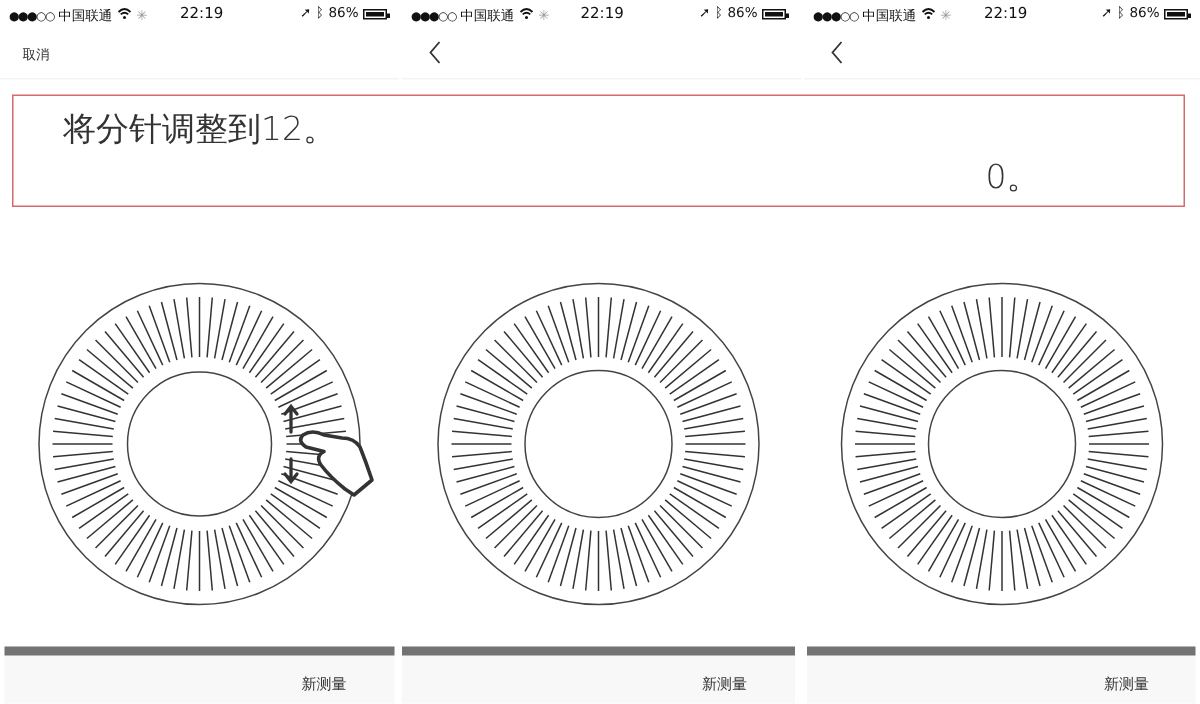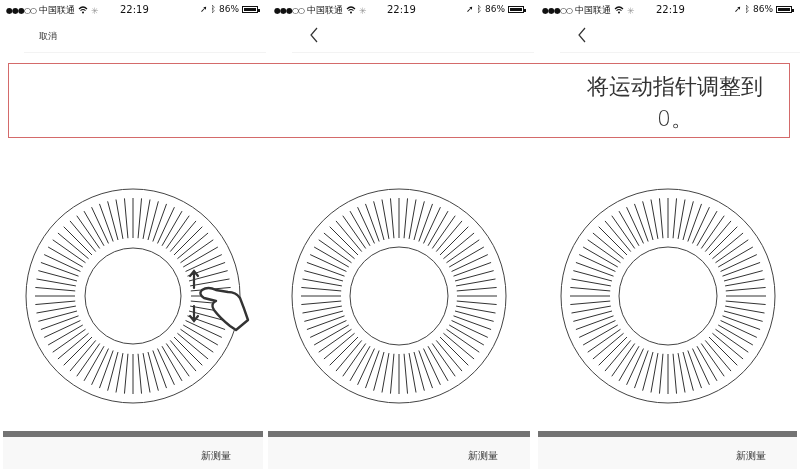--- a/index.html
+++ b/index.html
@@ -7,21 +7,21 @@
          font-family: "DejaVu Sans", "Liberation Sans", sans-serif; color:#222; }
   .panel { position:absolute; top:0; height:469px; background:#fff; }
   .statusbar { position:absolute; top:0; left:0; right:0; height:20px; font-size:9px; color:#111; }
   .sb-left { position:absolute; left:6px; top:4px; display:flex; align-items:center; gap:3px; white-space:nowrap; }
   .sb-time { position:absolute; top:4px; font-weight:normal; font-size:10px; }
   .sb-right { position:absolute; top:4px; display:flex; align-items:center; gap:3px; white-space:nowrap; }
   .dots { letter-spacing:-1px; font-size:8px; }
   .battery { display:inline-block; width:16px; height:7px; border:1px solid #111; position:relative; box-sizing:border-box; }
   .battery::before { content:""; position:absolute; left:1px; top:1px; bottom:1px; width:12px; background:#111; }
   .battery::after { content:""; position:absolute; right:-3px; top:2px; width:2px; height:3px; background:#111; }
-  .navbar { position:absolute; top:22px; left:0; right:0; height:30px; border-bottom:1px solid #f3f3f3;margin-left:24px; }
+  .navbar { position:absolute; top:22px; left:0; right:0; height:30px; border-bottom:1px solid #f3f3f3; }
   .cancel { position:absolute; left:15px; top:8px; font-size:9px; color:#333; cursor:pointer; }
   .back { position:absolute; left:17px; top:4px; cursor:pointer; }
   .title { position:absolute; left:0; right:0; text-align:center; font-size:22px; color:#333; font-weight:300; line-height:30px; }
   .dial { position:absolute; }
   .footer { position:absolute; top:431px; height:38px; background:#f8f8f8; border-top:6px solid #737373; }
   .footer-btn { position:absolute; top:12px; font-size:10px; color:#333; cursor:pointer; }
   .redbox { position:absolute; left:8px; top:63px; width:782px; height:75px; border:1.5px solid #d46a6a; box-sizing:border-box; pointer-events:none; }
 </style>
 </head>
 <body>
@@ -44,20 +44,21 @@
     <div class="sb-right" style="right:8px;">
       <span>➚</span>
       <span>ᛒ</span>
       <span>86%</span>
       <span class="battery"></span>
     </div>
   </div>
   <div class="navbar">
     <span class="cancel">取消</span>
   </div>
+  <div class="title" style="top:72px;">将分针调整到12。</div>
   <svg class="dial" style="left:24px;top:187px;" width="218" height="218" viewBox="-109 -109 218 218">
     <g class="ticks" stroke="#333" stroke-width="1">
         <line x1="58.00" y1="0.00" x2="98.00" y2="0.00"></line>
         <line x1="57.78" y1="5.06" x2="97.63" y2="8.54"></line>
         <line x1="57.12" y1="10.07" x2="96.51" y2="17.02"></line>
         <line x1="56.02" y1="15.01" x2="94.66" y2="25.36"></line>
         <line x1="54.50" y1="19.84" x2="92.09" y2="33.52"></line>
         <line x1="52.57" y1="24.51" x2="88.82" y2="41.42"></line>
         <line x1="50.23" y1="29.00" x2="84.87" y2="49.00"></line>
         <line x1="47.51" y1="33.27" x2="80.28" y2="56.21"></line>
@@ -273,21 +274,20 @@
       <span class="battery"></span>
     </div>
   </div>
   <div class="navbar">
     <span class="back">
       <svg width="10" height="18" viewBox="0 0 10 18">
           <path d="M8 2 L2 9 L8 16" stroke="#333" stroke-width="1.2" fill="none"></path>
         </svg>
     </span>
   </div>
-  <div class="title" style="top:72px;left:14px;">将运动指针调整到</div>
   <div class="title" style="top:104px;left:14px;">0。</div>
   <svg class="dial" style="left:23px;top:187px;" width="218" height="218" viewBox="-109 -109 218 218">
     <g class="ticks" stroke="#333" stroke-width="1">
         <line x1="58.00" y1="0.00" x2="98.00" y2="0.00"></line>
         <line x1="57.78" y1="5.06" x2="97.63" y2="8.54"></line>
         <line x1="57.12" y1="10.07" x2="96.51" y2="17.02"></line>
         <line x1="56.02" y1="15.01" x2="94.66" y2="25.36"></line>
         <line x1="54.50" y1="19.84" x2="92.09" y2="33.52"></line>
         <line x1="52.57" y1="24.51" x2="88.82" y2="41.42"></line>
         <line x1="50.23" y1="29.00" x2="84.87" y2="49.00"></line>

